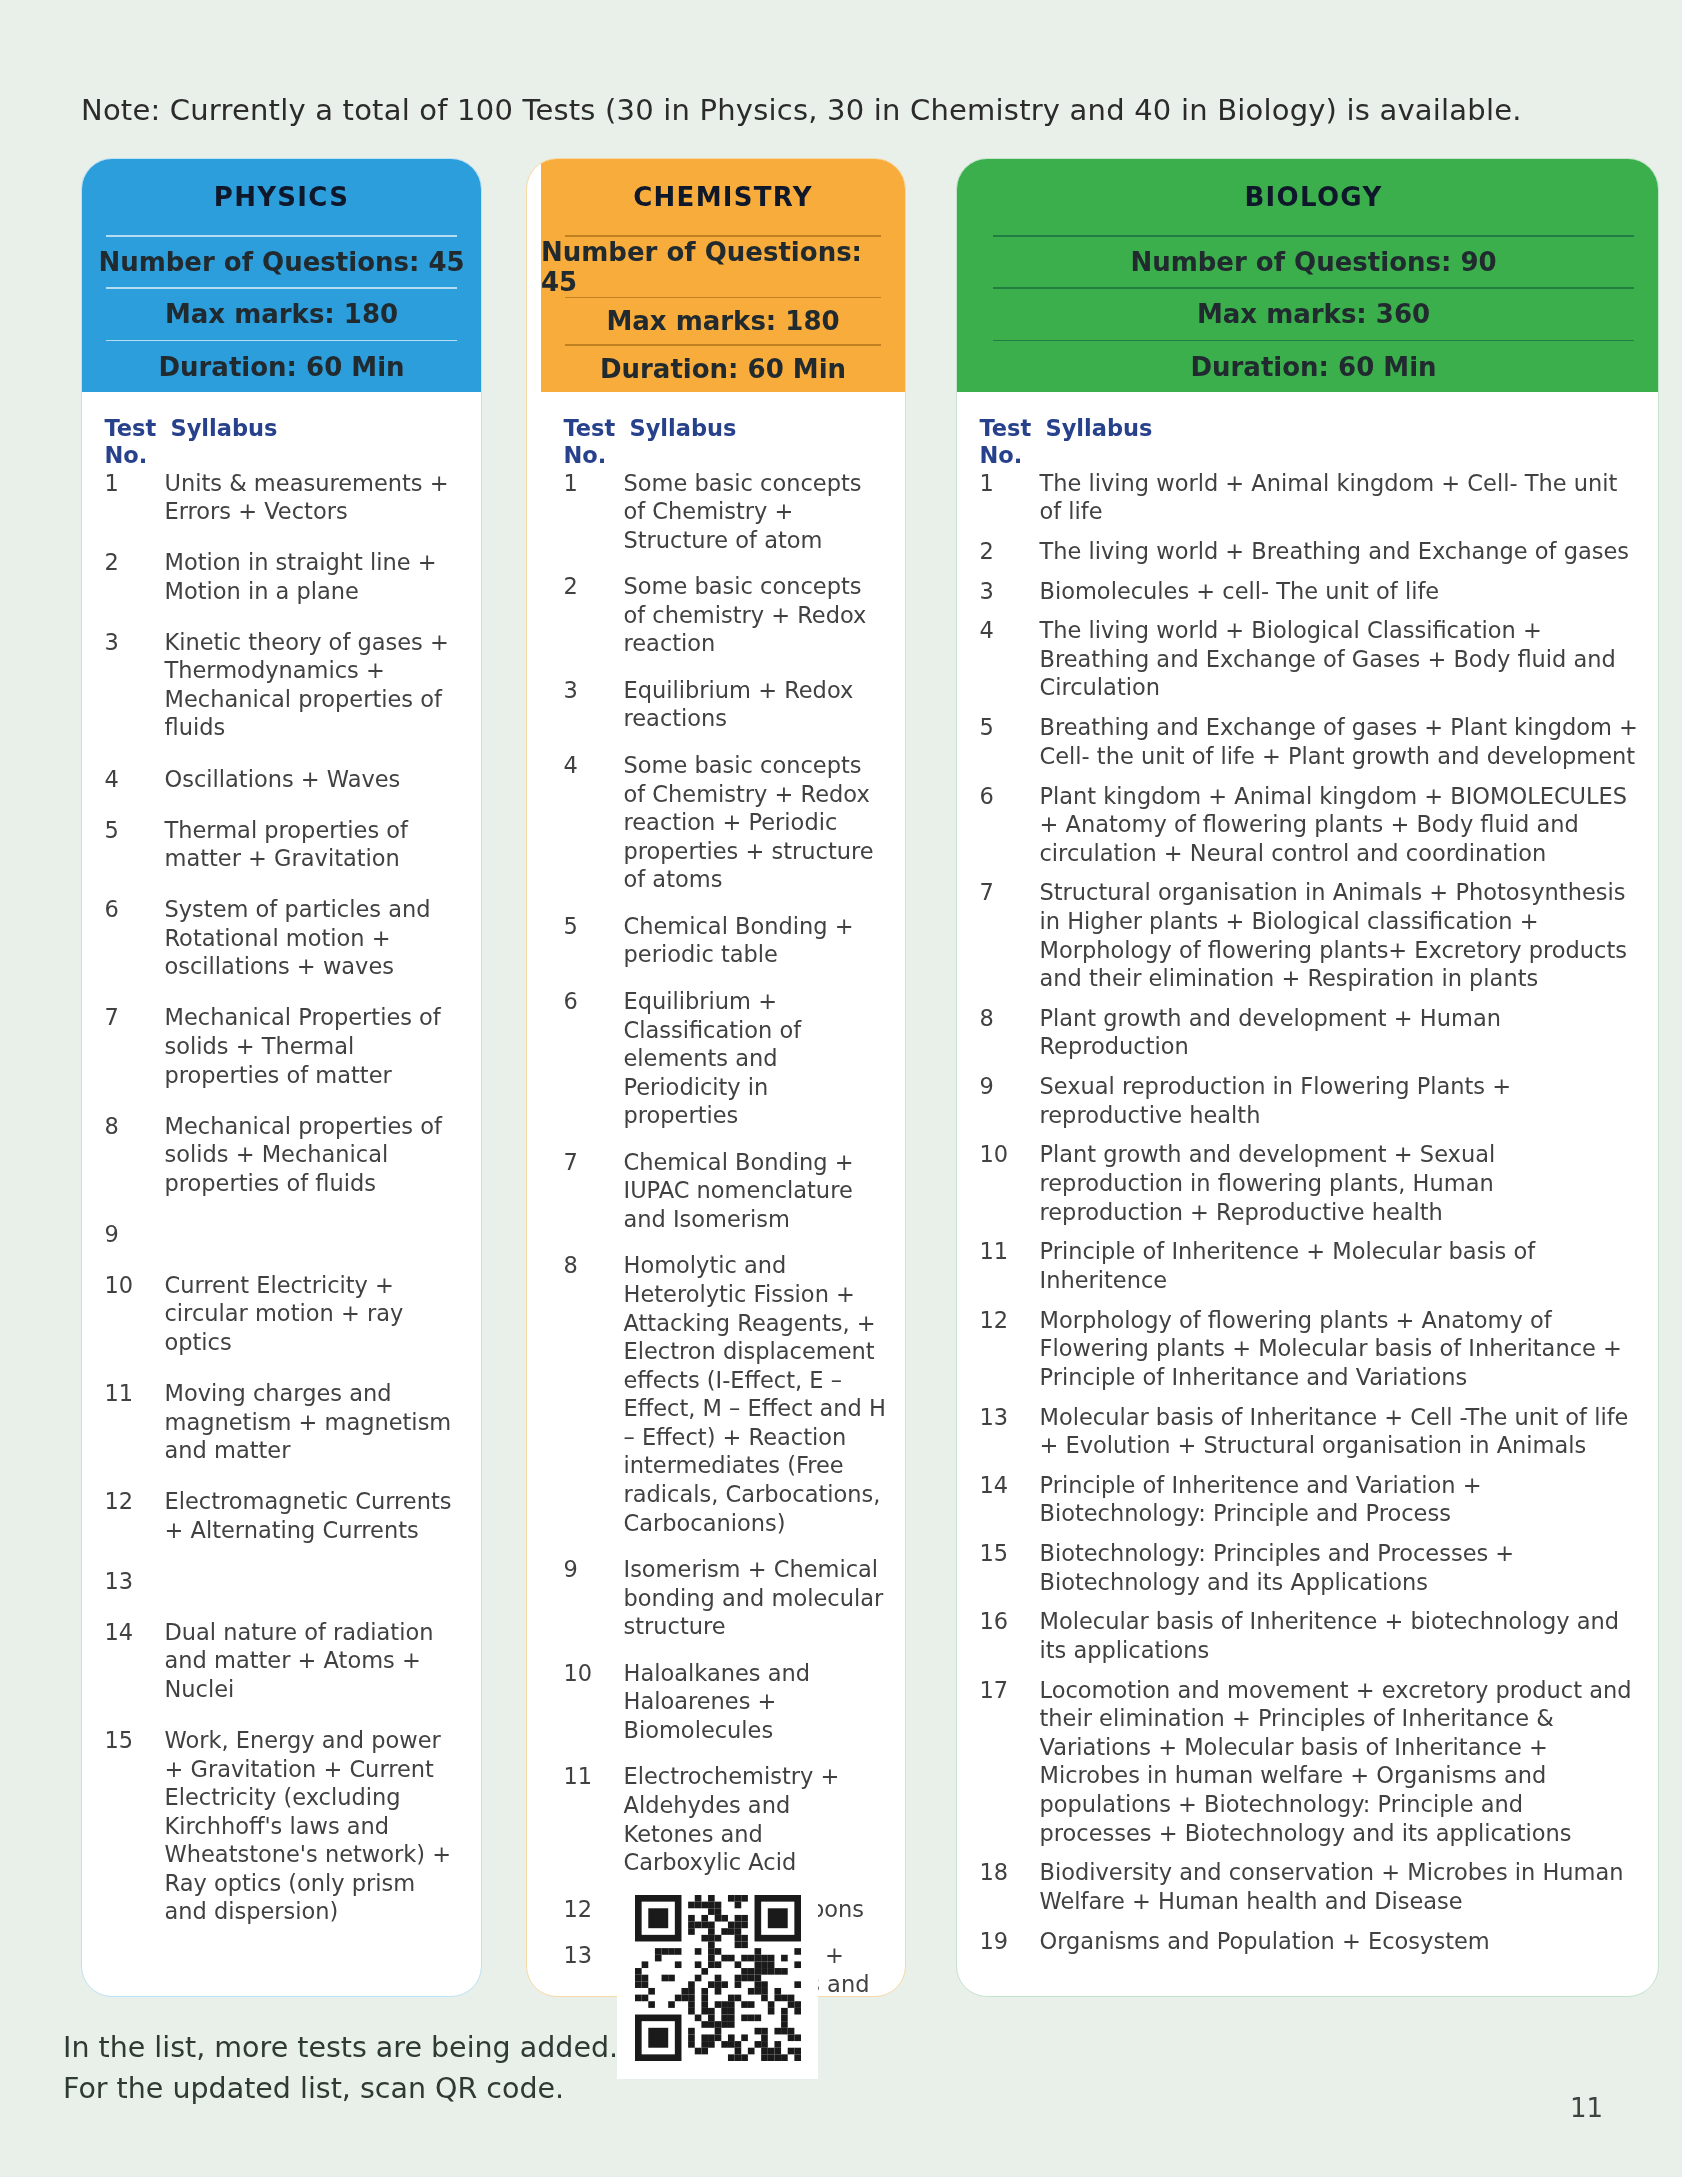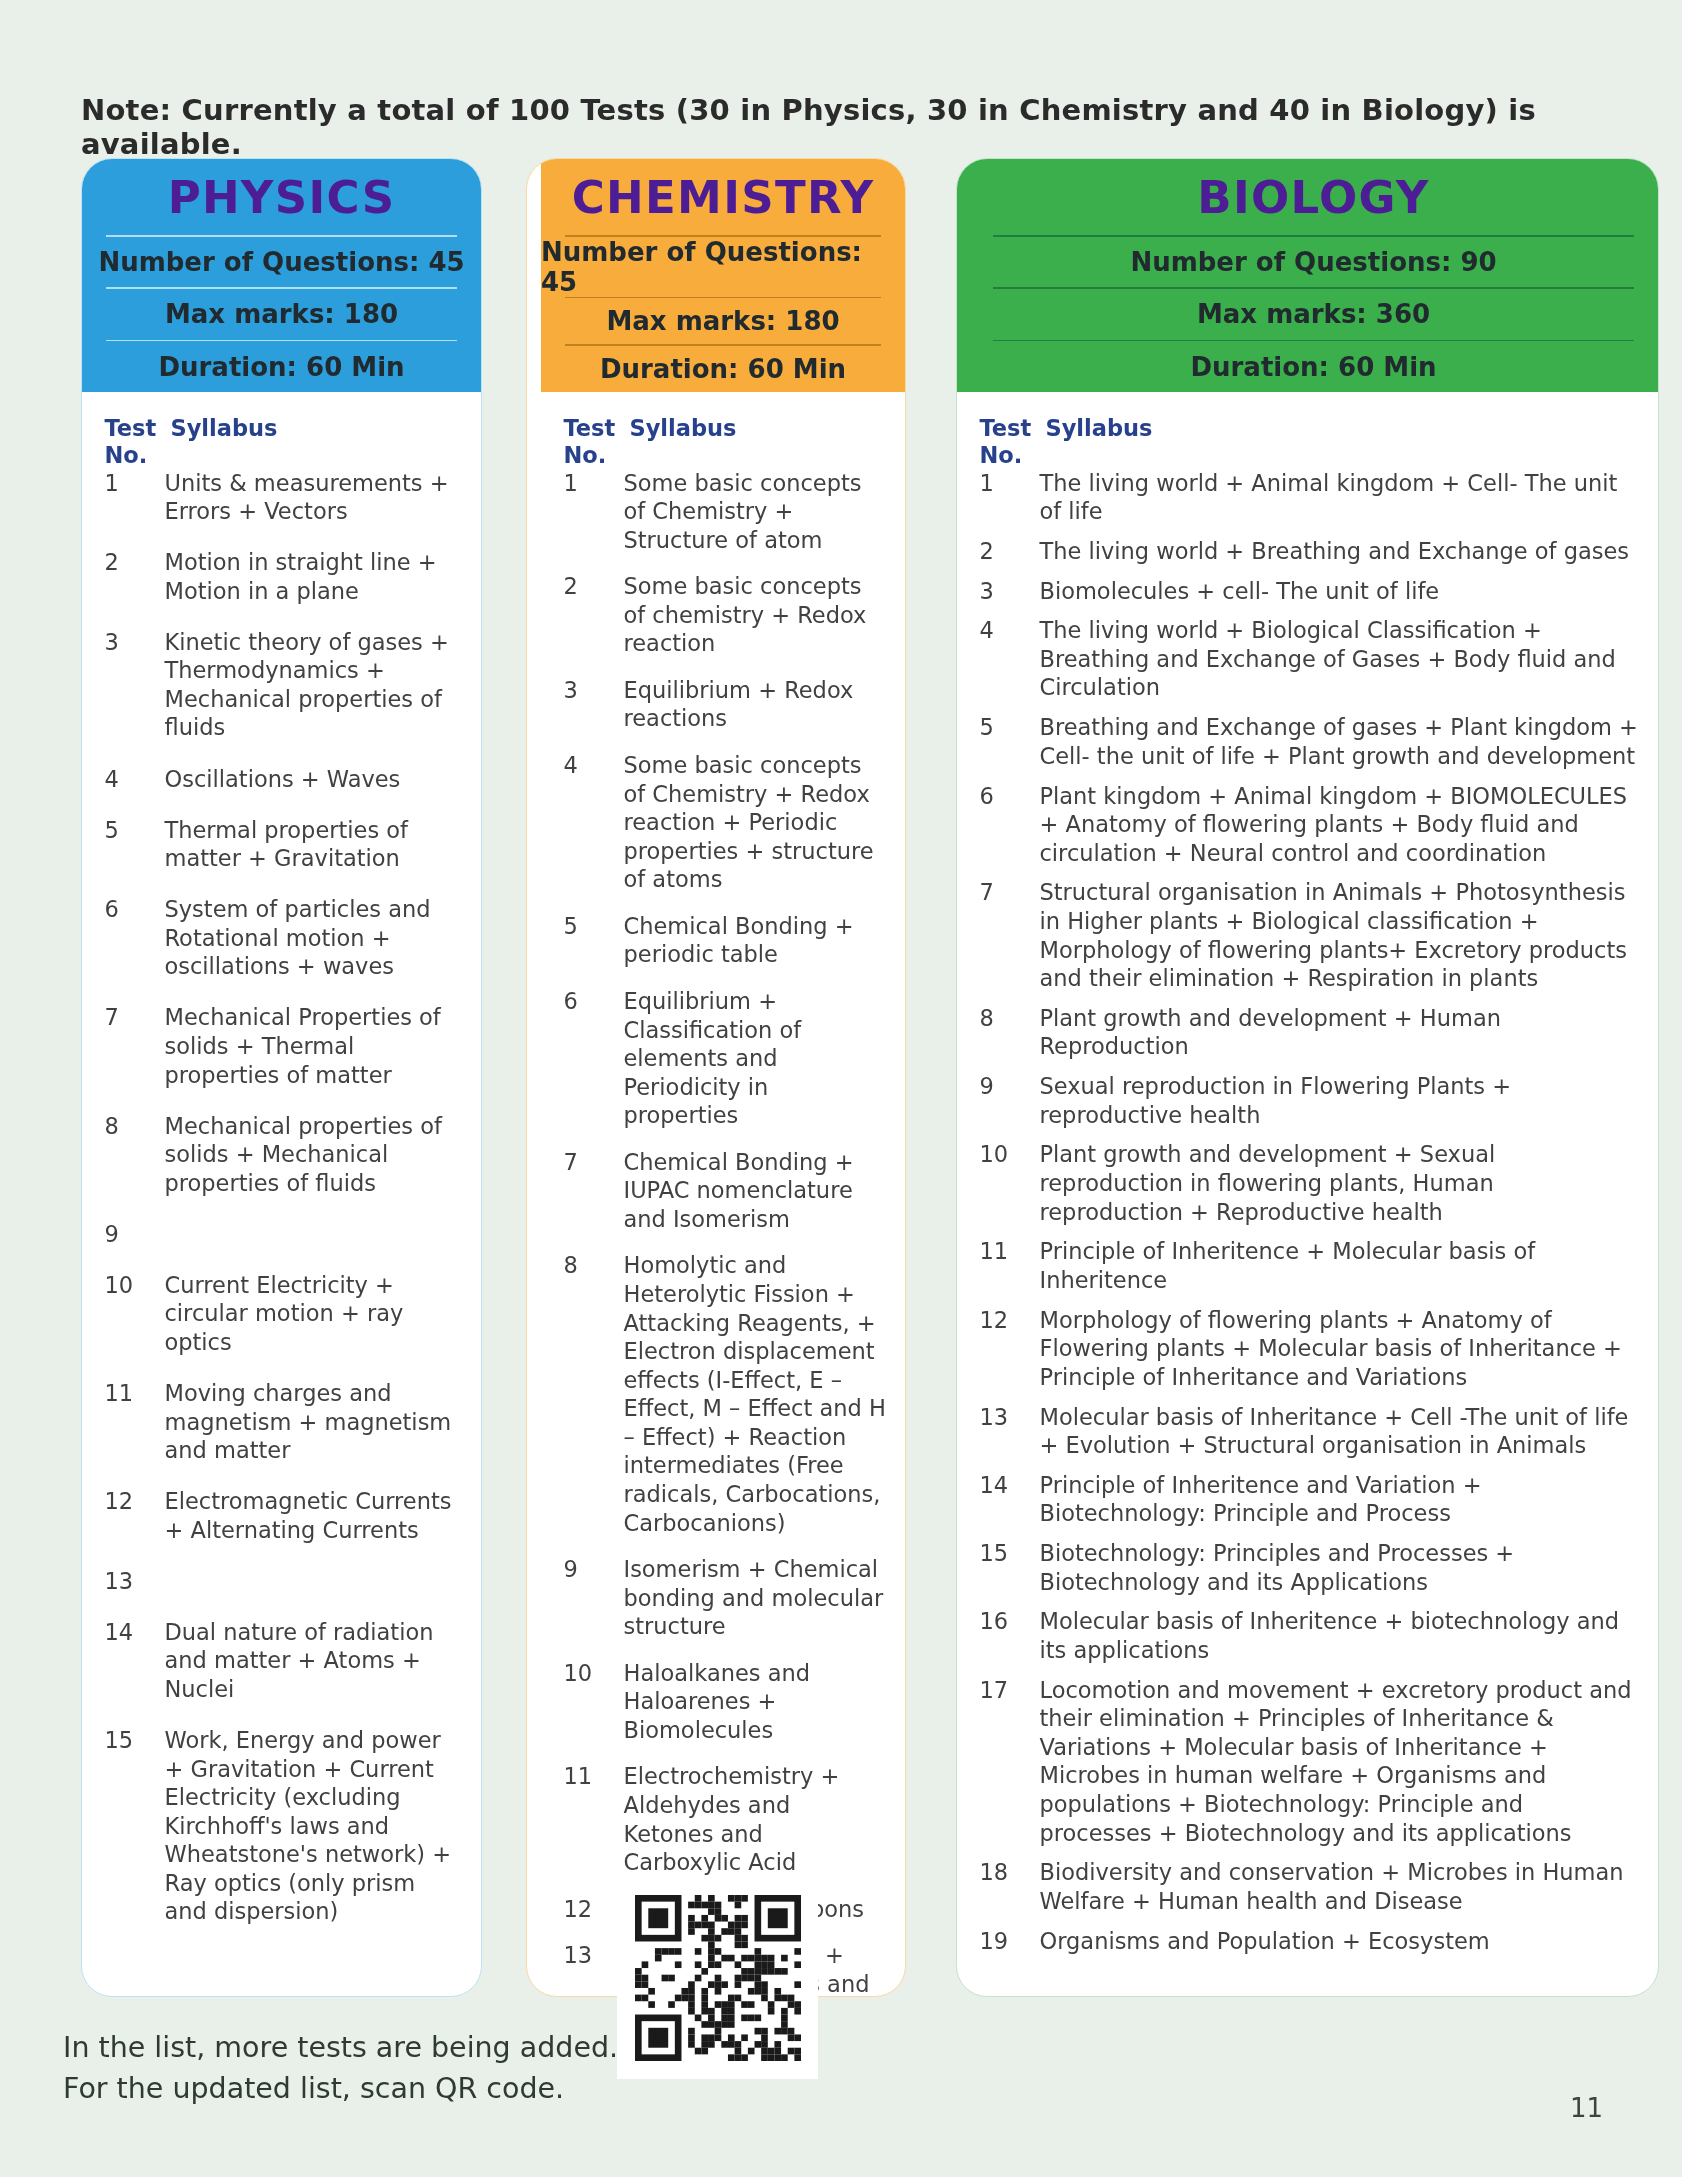--- a/index.html
+++ b/index.html
@@ -5,39 +5,39 @@
   html,body{margin:0;padding:0;}
   body{
     width:1683px;height:2177px;
     background:#E9EFE9;
     font-family:"DejaVu Sans","Liberation Sans",sans-serif;
     position:relative;
     color:#414042;
   }
   .note{
     position:absolute;left:81px;top:93px;width:1556px;
-    font-size:29px;font-weight:700;color:#2B2B2B;letter-spacing:0.2px;
+    font-size:29px;font-weight:400;color:#2B2B2B;letter-spacing:0.2px;
   }
   .card{
     position:absolute;top:158px;height:1839px;
     background:#FFFFFF;border-radius:31px;overflow:hidden;
     box-sizing:border-box;border:1.7px solid transparent;
   }
   .card.physics{left:81px;width:401px;border-color:#BCE2F5;}
   .card.chemistry{left:526px;width:380px;border-color:#F7D9A6;padding-left:14px;}
   .card.biology{left:956px;width:703px;border-color:#C4E3CC;}
 
   .card-header{height:233px;display:flex;flex-direction:column;}
   .physics .card-header{background:#2D9EDC;}
   .chemistry .card-header{background:#F7AC3B;}
   .biology .card-header{background:#3BAF4C;padding-left:12px;}
 
   .card-title{
     flex:0 0 76px;display:flex;align-items:center;justify-content:center;
-    font-size:45px;font-weight:700;color:#4c1d95;letter-spacing:1.3px;
+    font-size:26px;font-weight:700;color:#0f172a;letter-spacing:1.3px;
   }
   .hdr-div{height:1.7px;margin:0 24px;flex:0 0 1.7px;}
   .physics .hdr-div{background:rgba(255,255,255,.65);}
   .chemistry .hdr-div{background:rgba(140,85,10,.5);}
   .biology .hdr-div{background:rgba(10,75,60,.5);}
   .stat{
     flex:1;display:flex;align-items:center;justify-content:center;
     font-size:26px;font-weight:600;color:#212A2E;
   }
 

